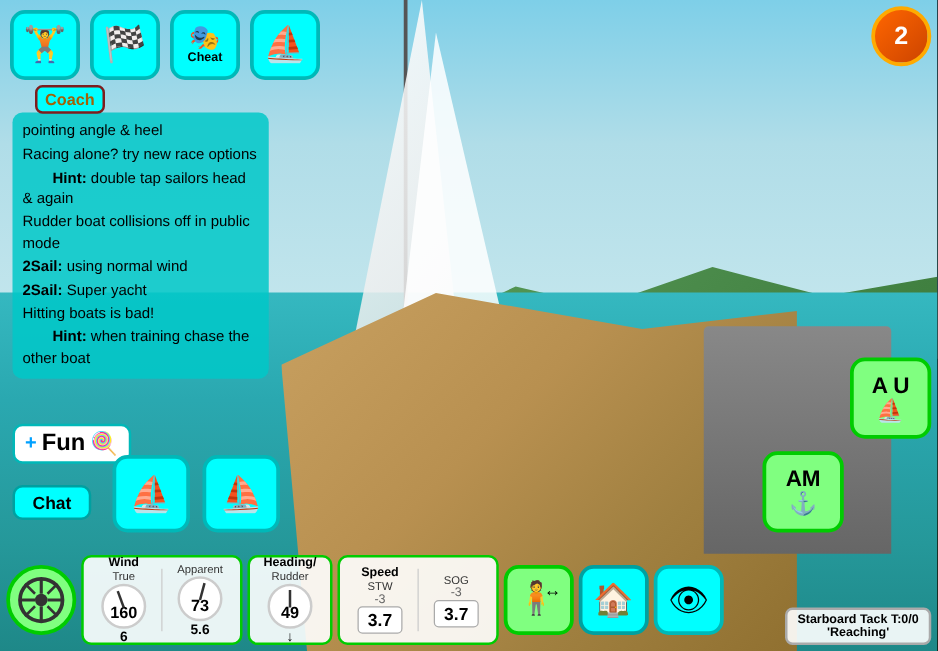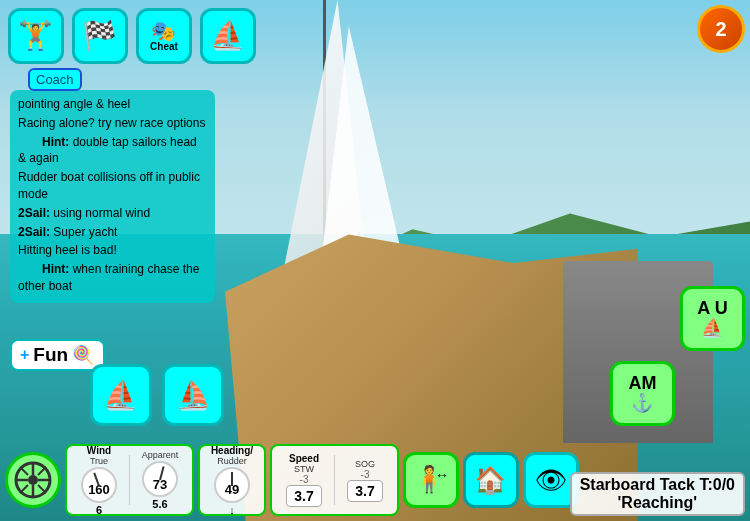--- a/index.html
+++ b/index.html
@@ -154,26 +154,26 @@
       padding: 6px 8px;
       pointer-events: all;
       cursor: pointer;
     }
 
     #coach-label {
       position: absolute;
       top: 68px;
       left: 28px;
       background: cyan;
-      border: 2px solid #1d4ed8;
+      border: 2px solid #7f1d1d;
       border-radius: 6px;
       padding: 2px 6px;
       font-size: 13px;
-      font-weight: normal;
-      color: #0c4a6e;
+      font-weight: bold;
+      color: #a16207;
       z-index: 10;
       pointer-events: all;
     }
 
     .coach-text {
       font-size: 12px;
       color: #000;
       line-height: 1.4;
       margin-bottom: 2px;
     }
@@ -281,21 +281,21 @@
       color: #000;
       min-width: 36px;
       text-align: center;
     }
 
     #starboard-label {
       background: rgba(255,255,255,0.9);
       border: 2px solid #aaa;
       border-radius: 6px;
       padding: 2px 8px;
-      font-size: 16px;
+      font-size: 10px;
       font-weight: bold;
       color: #000;
       text-align: center;
       margin-left: 44px;
     }
 
     
     #fun-btn {
       position: absolute;
       left: 10px;
@@ -474,32 +474,35 @@
     <div class="coach-text">
       <span class="hint-label">Hint:</span><span> double tap sailors head &amp; again</span>
     </div>
     <div class="coach-text">Rudder boat collisions off in public mode</div>
     <div class="coach-text">
       <span class="twosail-label">2Sail:</span><span> using normal wind</span>
     </div>
     <div class="coach-text">
       <span class="twosail-label">2Sail:</span><span> Super yacht</span>
     </div>
-    <div class="coach-text">Hitting heel is bad!</div>
+    <div class="coach-text">Hitting boats is bad!</div>
     <div class="coach-text">
       <span class="hint-label">Hint:</span><span> when training chase the other boat</span>
     </div>
   </div>
 
   <div id="fun-btn">
     <span style="font-size:16px; color:#00a0ff;">+</span>
     <span style="font-size:19px; font-weight:bold;">Fun</span>
     <span style="font-size:18px;">🍭</span>
   </div>
 
+  <div id="chat-btn">
+    <span>Chat</span>
+  </div>
 
   <div id="au-btn">
     <div class="am-icon">
       <div>A U</div>
       <div>⛵</div>
     </div>
   </div>
 
   <div id="am-btn">
     <div class="am-icon">

